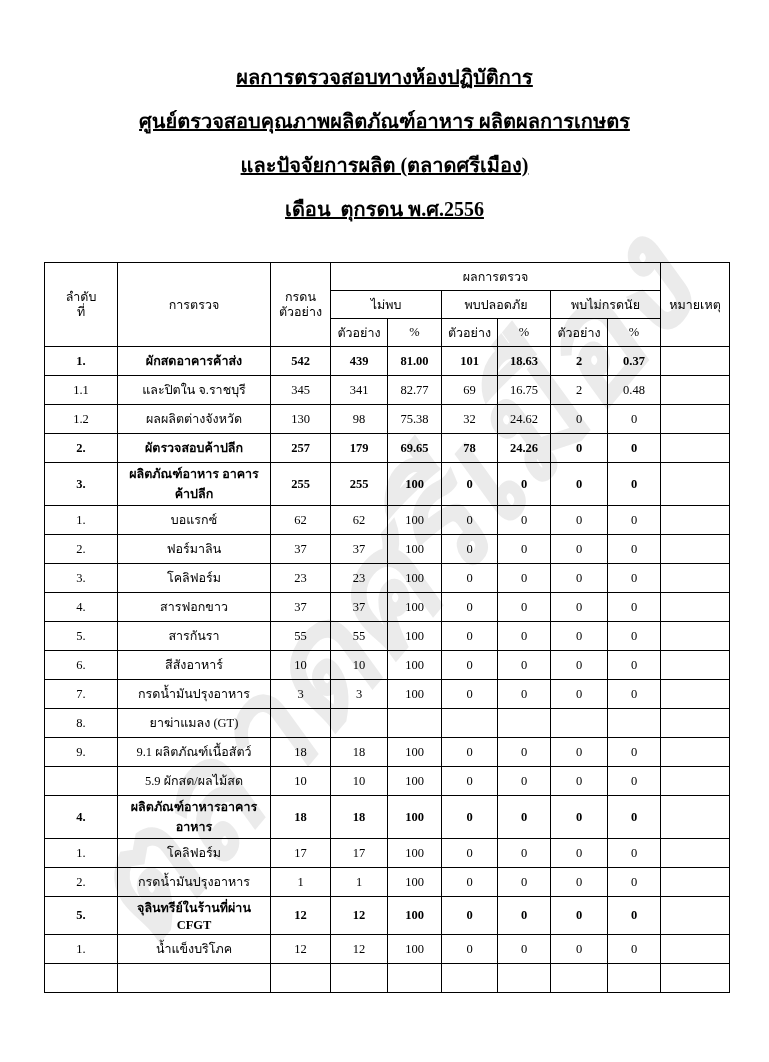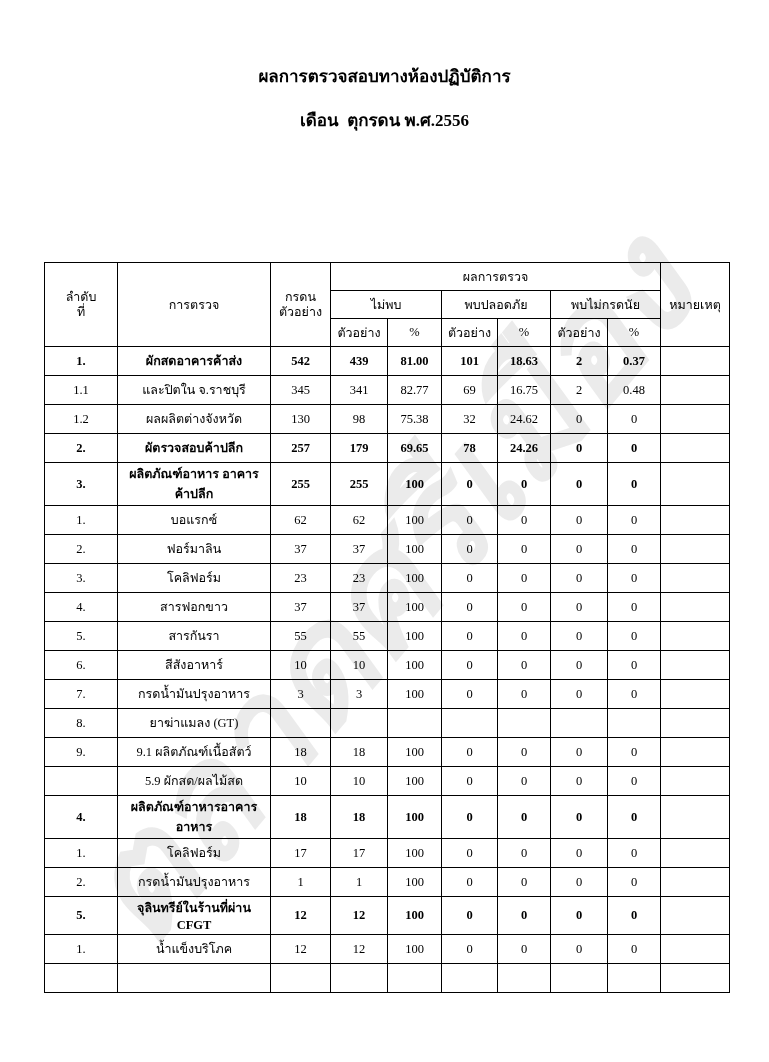--- a/index.html
+++ b/index.html
@@ -5,21 +5,21 @@
   html,body{margin:0;padding:0;}
   body{
     width:769px;height:1062px;background:#ffffff;color:#000;
     font-family:"Liberation Serif","DejaVu Serif",serif;
     position:relative;overflow:hidden;
   }
   .page{position:absolute;inset:0;background:#fff;}
 
   
   .title-block{position:absolute;top:55px;left:0;width:100%;text-align:center;}
-  .title-line{height:44px;line-height:44px;font-size:17px;font-weight:bold;white-space:pre;}
+  .title-line{height:44px;line-height:44px;font-size:20px;font-weight:bold;white-space:pre;text-decoration:underline;}
 
   
   .watermark{
     position:absolute;top:470px;left:-70px;width:910px;text-align:center;
     transform:rotate(-50deg);
     font-size:150px;font-style:italic;font-weight:bold;
     color:rgba(130,130,130,0.16);
     pointer-events:none;white-space:nowrap;
   }
 
@@ -45,20 +45,22 @@
 </style>
 </head>
 <body>
 
 <div class="page">
 
   <div class="watermark">ตลาดศรีเมือง</div>
 
   <div class="title-block">
     <div class="title-line">ผลการตรวจสอบทางห้องปฏิบัติการ</div>
+    <div class="title-line">ศูนย์ตรวจสอบคุณภาพผลิตภัณฑ์อาหาร ผลิตผลการเกษตร</div>
+    <div class="title-line">และปัจจัยการผลิต (ตลาดศรีเมือง)</div>
     <div class="title-line">เดือน  ตุกรดน พ.ศ.2556</div>
   </div>
 
   <table class="report">
     <colgroup>
       <col style="width:73px">
       <col style="width:153px">
       <col style="width:60px">
       <col style="width:57px">
       <col style="width:54px">

